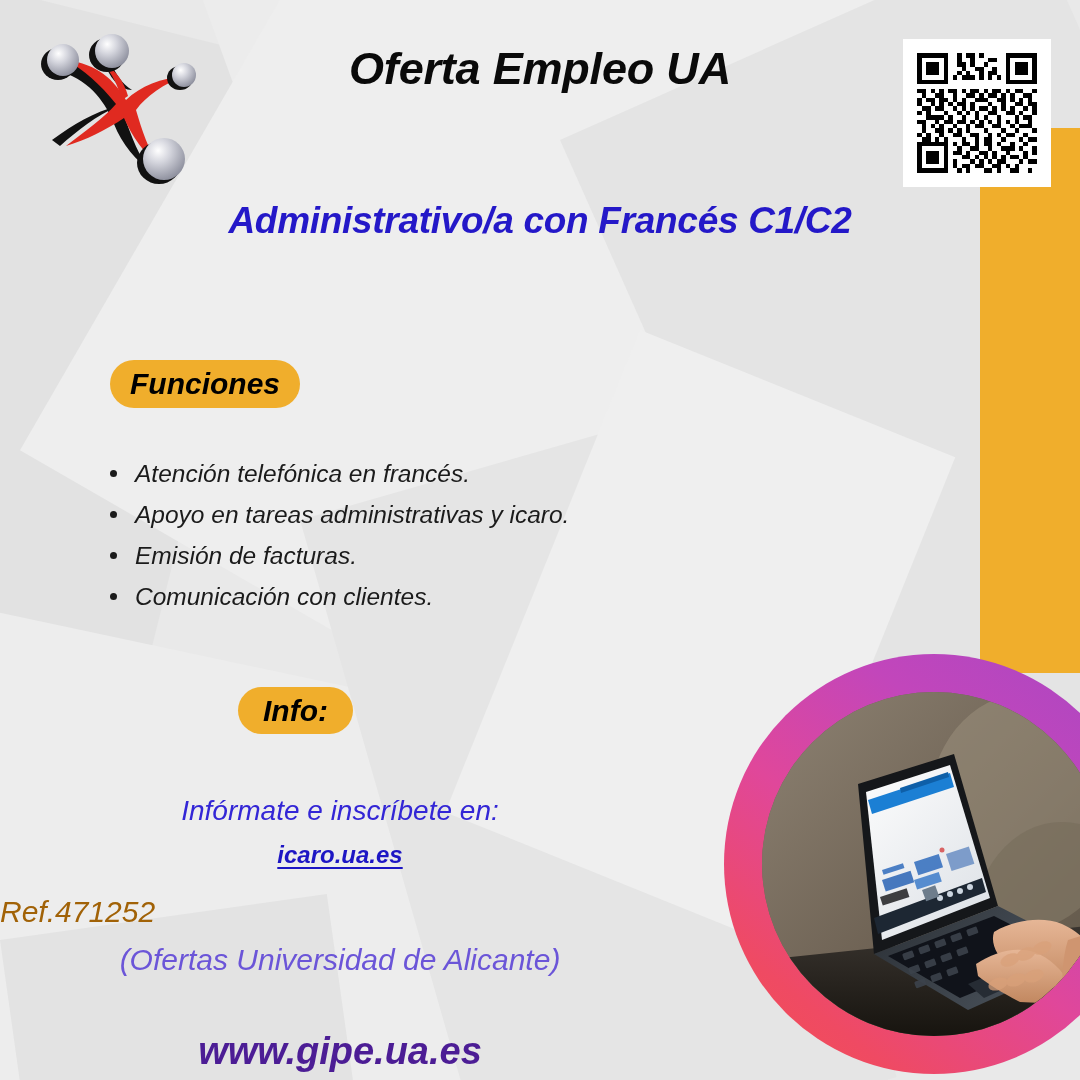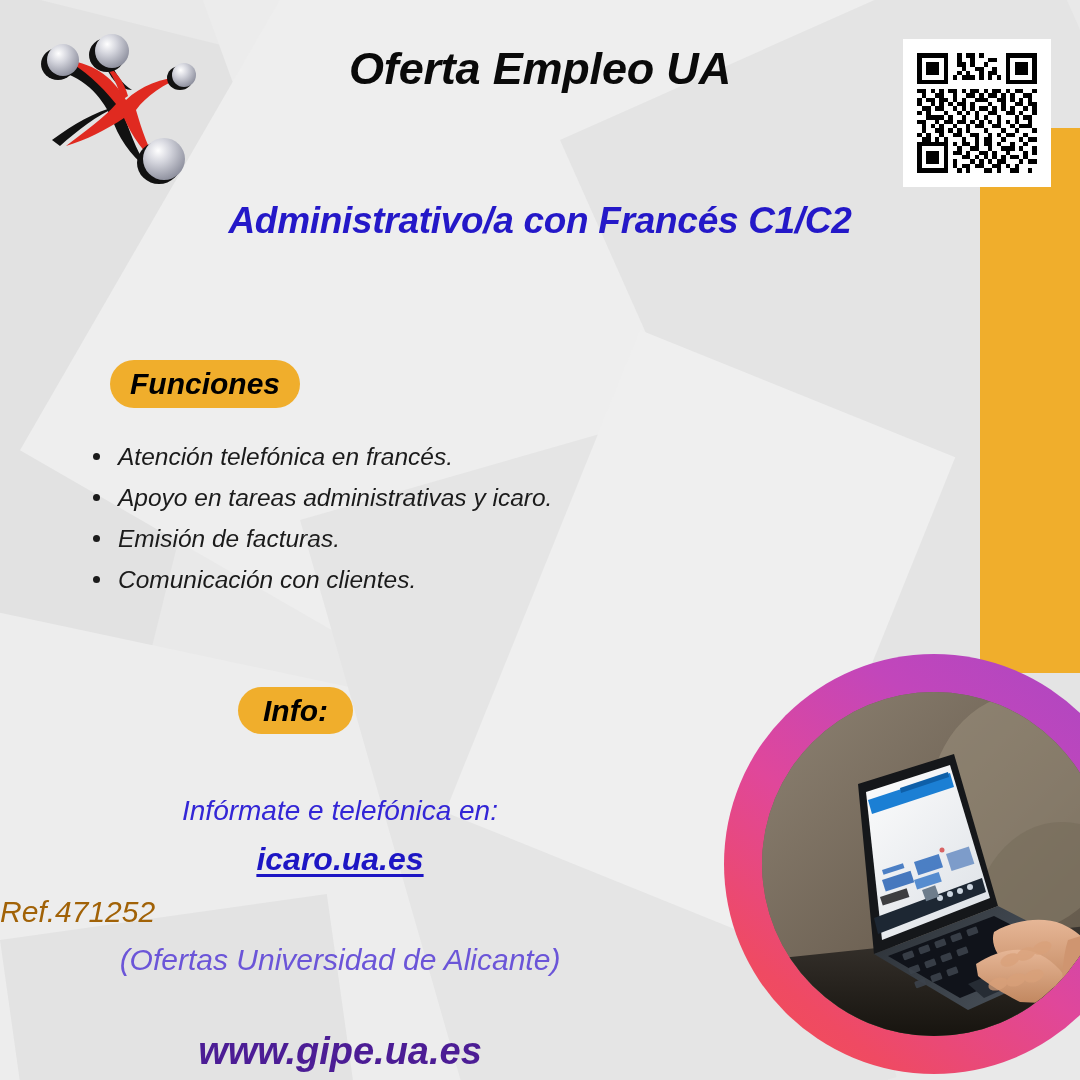--- a/index.html
+++ b/index.html
@@ -65,39 +65,39 @@
   .pill{
     position:absolute;background:#f0ae2c;border-radius:40px;
     color:#000;font-weight:bold;display:flex;align-items:center;justify-content:center;
   }
   .pill-funciones{left:110px;top:360px;width:190px;height:48px;font-size:30px;}
   .pill-info{left:238px;top:687px;width:115px;height:47px;font-size:30px;}
 
   
   .bullets{
     position:absolute;left:86px;top:442px;width:640px;
-    margin:0;padding:0;list-style:none;
+    margin:17px;padding:0;list-style:none;
     font-size:24.5px;color:#1b1b1b;
   }
   .bullets li{
     position:relative;padding-left:32px;margin-bottom:11px;line-height:1.22;
   }
   .bullets li .dot{
     position:absolute;left:7px;top:11px;width:7px;height:7px;
     border-radius:50%;background:#1b1b1b;
   }
 
   
   .info-line{
     position:absolute;left:0;top:795px;width:680px;text-align:center;
     font-size:28px;color:#3326d6;
   }
   .info-link{
     position:absolute;left:0;top:841px;width:680px;text-align:center;
-    font-size:32px;font-weight:bold;color:#1d16c4;text-decoration:underline;
+    font-size:24px;font-weight:bold;color:#1d16c4;text-decoration:underline;
     text-underline-offset:4px;
   }
   .ref{
     position:absolute;left:0;top:895px;width:680px;text-align:left;
     font-size:30px;color:#a16207;
   }
   .ref2{
     position:absolute;left:0;top:943px;width:680px;text-align:center;
     font-size:30px;color:#6b55d8;
   }
@@ -396,21 +396,21 @@
     </li>
     <li>
       <span class="dot"></span>
       <span>Comunicación con clientes.</span>
     </li>
   </ul>
 
   <div class="pill pill-info">
     <span>Info:</span>
   </div>
-  <div class="info-line">Infórmate e telefónica en:</div>
+  <div class="info-line">Infórmate e inscríbete en:</div>
   <div class="info-link">icaro.ua.es</div>
   <div class="ref">Ref.471252</div>
   <div class="ref2">(Ofertas Universidad de Alicante)</div>
   <div class="footer-url">www.gipe.ua.es</div>
 
   <div class="photo-wrap">
     <div class="ring"></div>
     <div class="photo">
       <svg viewBox="0 0 344 344" xmlns="http://www.w3.org/2000/svg">
         <defs>

